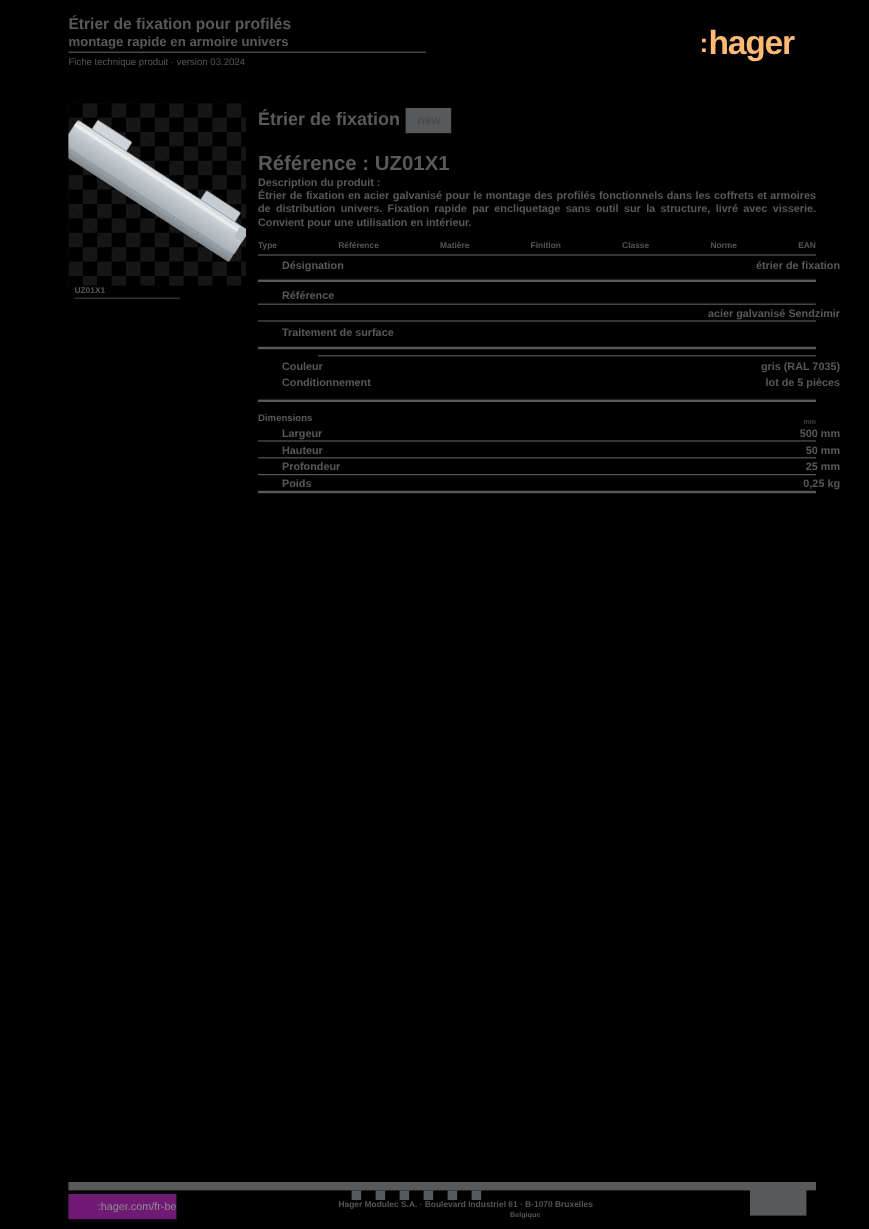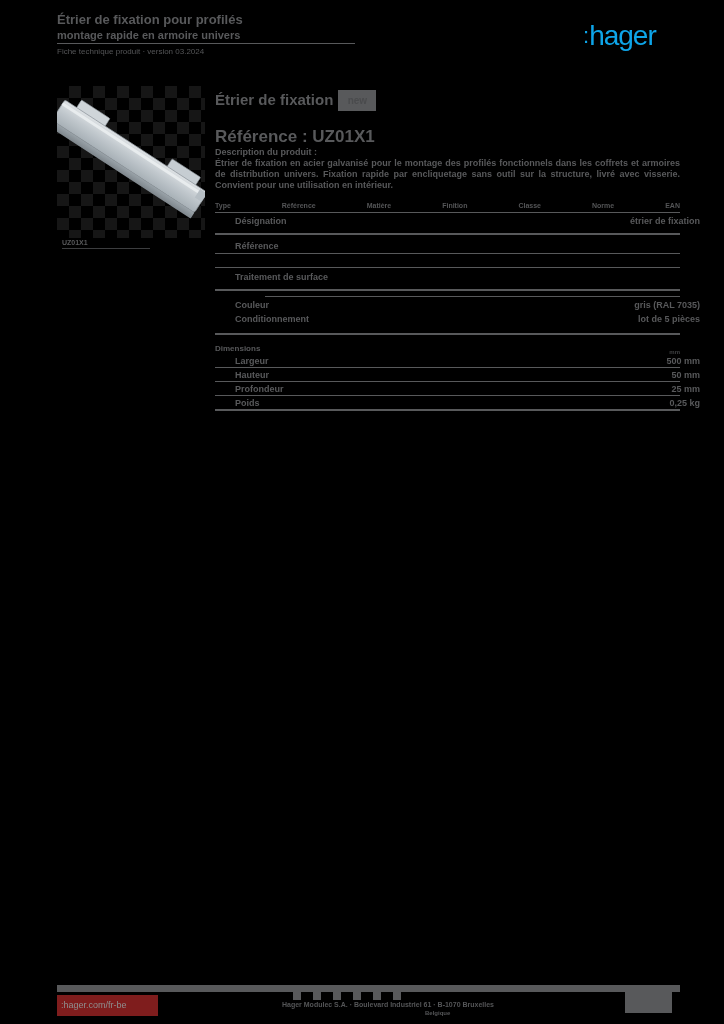--- a/index.html
+++ b/index.html
@@ -9,21 +9,21 @@
     font-family:"Liberation Sans", sans-serif;
     -webkit-font-smoothing:antialiased;
   }
   .abs{position:absolute;}
   .gtx{color:#58595b;}
   
   .title1{left:57px;top:12px;font-size:13px;font-weight:bold;line-height:15px;width:260px;}
   .title2{left:57px;top:29px;font-size:11px;font-weight:bold;}
   .hrule-top{left:57px;top:43px;width:298px;height:1px;background:#58595b;}
   .metaline{left:57px;top:47px;font-size:8px;color:#545557;}
-  .logo{left:583px;top:20px;font-size:28px;font-weight:normal;color:#0ea5e9;letter-spacing:-1px;}
+  .logo{left:583px;top:20px;font-size:28px;font-weight:bold;color:#fdba74;letter-spacing:-1px;}
   .logo .dots{font-size:22px;vertical-align:2px;margin-right:1px;}
   
   .imgbox{
     left:57px;top:86px;width:148px;height:152px;
     background-image:
       linear-gradient(45deg,#161616 25%,transparent 25%,transparent 75%,#161616 75%),
       linear-gradient(45deg,#161616 25%,transparent 25%,transparent 75%,#161616 75%);
     background-size:24px 24px;background-position:0 0,12px 12px;
   }
   .imgcaption{left:62px;top:239px;font-size:7px;font-weight:bold;color:#58595b;}
@@ -44,22 +44,22 @@
         font-size:9px;color:#58595b;margin-left:20px;}
   .srow .lab{font-weight:bold;}
   .srow .val{font-weight:bold;text-align:right;}
   .rule{left:0;width:465px;height:1px;background:#58595b;}
   .rule.th{height:2px;}
   .rule.short{left:50px;width:415px;}
   .sechead{left:0;top:344px;font-size:8px;font-weight:bold;}
   .unitlab{right:0;top:349px;font-size:6px;font-weight:bold;color:#3f4042;}
   
   .fbar{left:57px;top:985px;width:623px;height:7px;background:#58595b;}
-  .fsite{left:57px;top:995px;width:101px;height:21px;background:#7f1d1d;
-         font-size:9px;color:#8f8f8f;line-height:21px;padding-left:4px;box-sizing:border-box;}
+  .fsite{left:57px;top:995px;width:90px;height:21px;background:#701a75;
+         font-size:9px;color:#8f8f8f;line-height:21px;padding-left:4px;box-sizing:border-box;text-align:right;}
   .ficons{left:293px;top:992px;display:flex;gap:12px;}
   .ficons span{width:8px;height:8px;background:#58595b;display:block;}
   .fcompany{left:282px;top:1001px;font-size:7px;font-weight:bold;color:#545557;}
   .fcountry{left:425px;top:1010px;font-size:6px;font-weight:bold;color:#545557;}
   .fblock{left:625px;top:990px;width:47px;height:23px;background:#58595b;}
 </style>
 </head>
 <body>
 
 <div class="abs title1 gtx">Étrier de fixation pour profilés</div>
@@ -121,20 +121,24 @@
     <span class="val">étrier de fixation</span>
   </div>
   <div class="abs rule th" style="top:233px"></div>
 
   <div class="abs srow" style="top:241px">
     <span class="lab">Référence</span>
     <span class="val"></span>
   </div>
   <div class="abs rule" style="top:253px"></div>
 
+  <div class="abs srow" style="top:256px">
+    <span class="lab"></span>
+    <span class="val">acier galvanisé Sendzimir</span>
+  </div>
   <div class="abs rule" style="top:267px"></div>
 
   <div class="abs srow" style="top:272px;width:240px">
     <span class="lab">Traitement de surface</span>
   </div>
   <div class="abs rule th" style="top:289px"></div>
 
   <div class="abs rule short" style="top:296px"></div>
   <div class="abs srow" style="top:300px">
     <span class="lab">Couleur</span>

